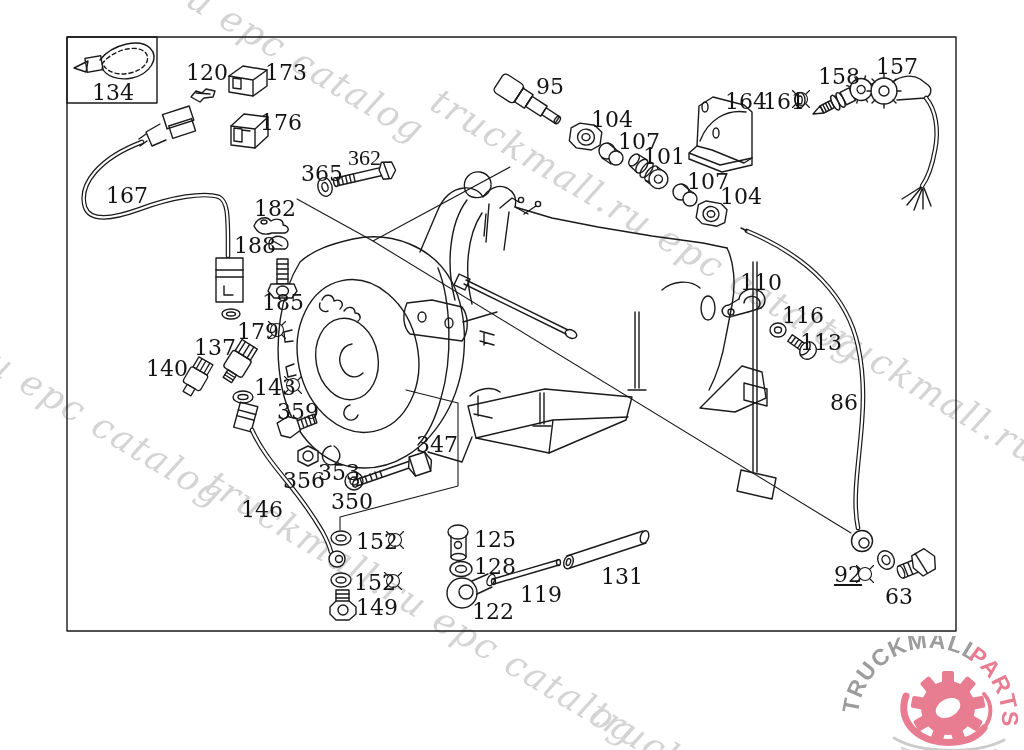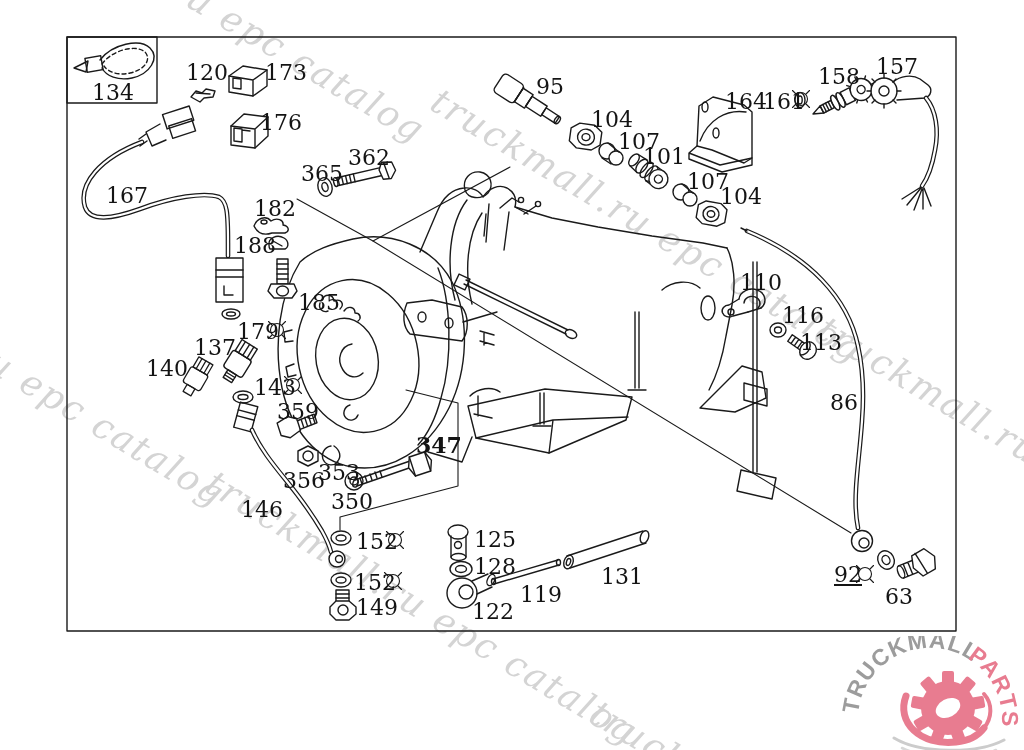--- a/index.html
+++ b/index.html
@@ -409,33 +409,33 @@
       </g>
   </svg>
 
   <div id="label-layer">
       <div class="plabel" style="left: 92px; top: 80px;">134</div>
       <div class="plabel" style="left: 186px; top: 60px;">120</div>
       <div class="plabel" style="left: 265px; top: 60px;">173</div>
       <div class="plabel" style="left: 260px; top: 110px;">176</div>
       <div class="plabel" style="left: 106px; top: 183px;">167</div>
       <div class="plabel" style="left: 301px; top: 161px;">365</div>
-      <div class="plabel" style="left: 348px; top: 145px;">362</div>
+      <div class="plabel" style="left: 348px; top: 145px; font-family: Liberation Serif, serif;">362</div>
       <div class="plabel" style="left: 254px; top: 196px;">182</div>
       <div class="plabel" style="left: 234px; top: 233px;">188</div>
-      <div class="plabel" style="left: 262px; top: 290px; margin-left: 36px;">185</div>
+      <div class="plabel" style="left: 262px; top: 290px;">185</div>
       <div class="plabel" style="left: 237px; top: 319px;">179</div>
       <div class="plabel" style="left: 194px; top: 335px;">137</div>
       <div class="plabel" style="left: 146px; top: 356px;">140</div>
       <div class="plabel" style="left: 254px; top: 375px;">143</div>
       <div class="plabel" style="left: 277px; top: 399px;">359</div>
       <div class="plabel" style="left: 283px; top: 468px;">356</div>
       <div class="plabel" style="left: 318px; top: 460px;">353</div>
       <div class="plabel" style="left: 331px; top: 489px;">350</div>
-      <div class="plabel" style="left: 416px; top: 432px; font-weight: bold;">347</div>
+      <div class="plabel" style="left: 416px; top: 432px;">347</div>
       <div class="plabel" style="left: 241px; top: 497px;">146</div>
       <div class="plabel" style="left: 356px; top: 529px;">152</div>
       <div class="plabel" style="left: 354px; top: 570px;">152</div>
       <div class="plabel" style="left: 356px; top: 595px;">149</div>
       <div class="plabel" style="left: 474px; top: 527px;">125</div>
       <div class="plabel" style="left: 474px; top: 554px;">128</div>
       <div class="plabel" style="left: 472px; top: 599px;">122</div>
       <div class="plabel" style="left: 520px; top: 582px;">119</div>
       <div class="plabel" style="left: 601px; top: 564px;">131</div>
       <div class="plabel" style="left: 536px; top: 74px;">95</div>

